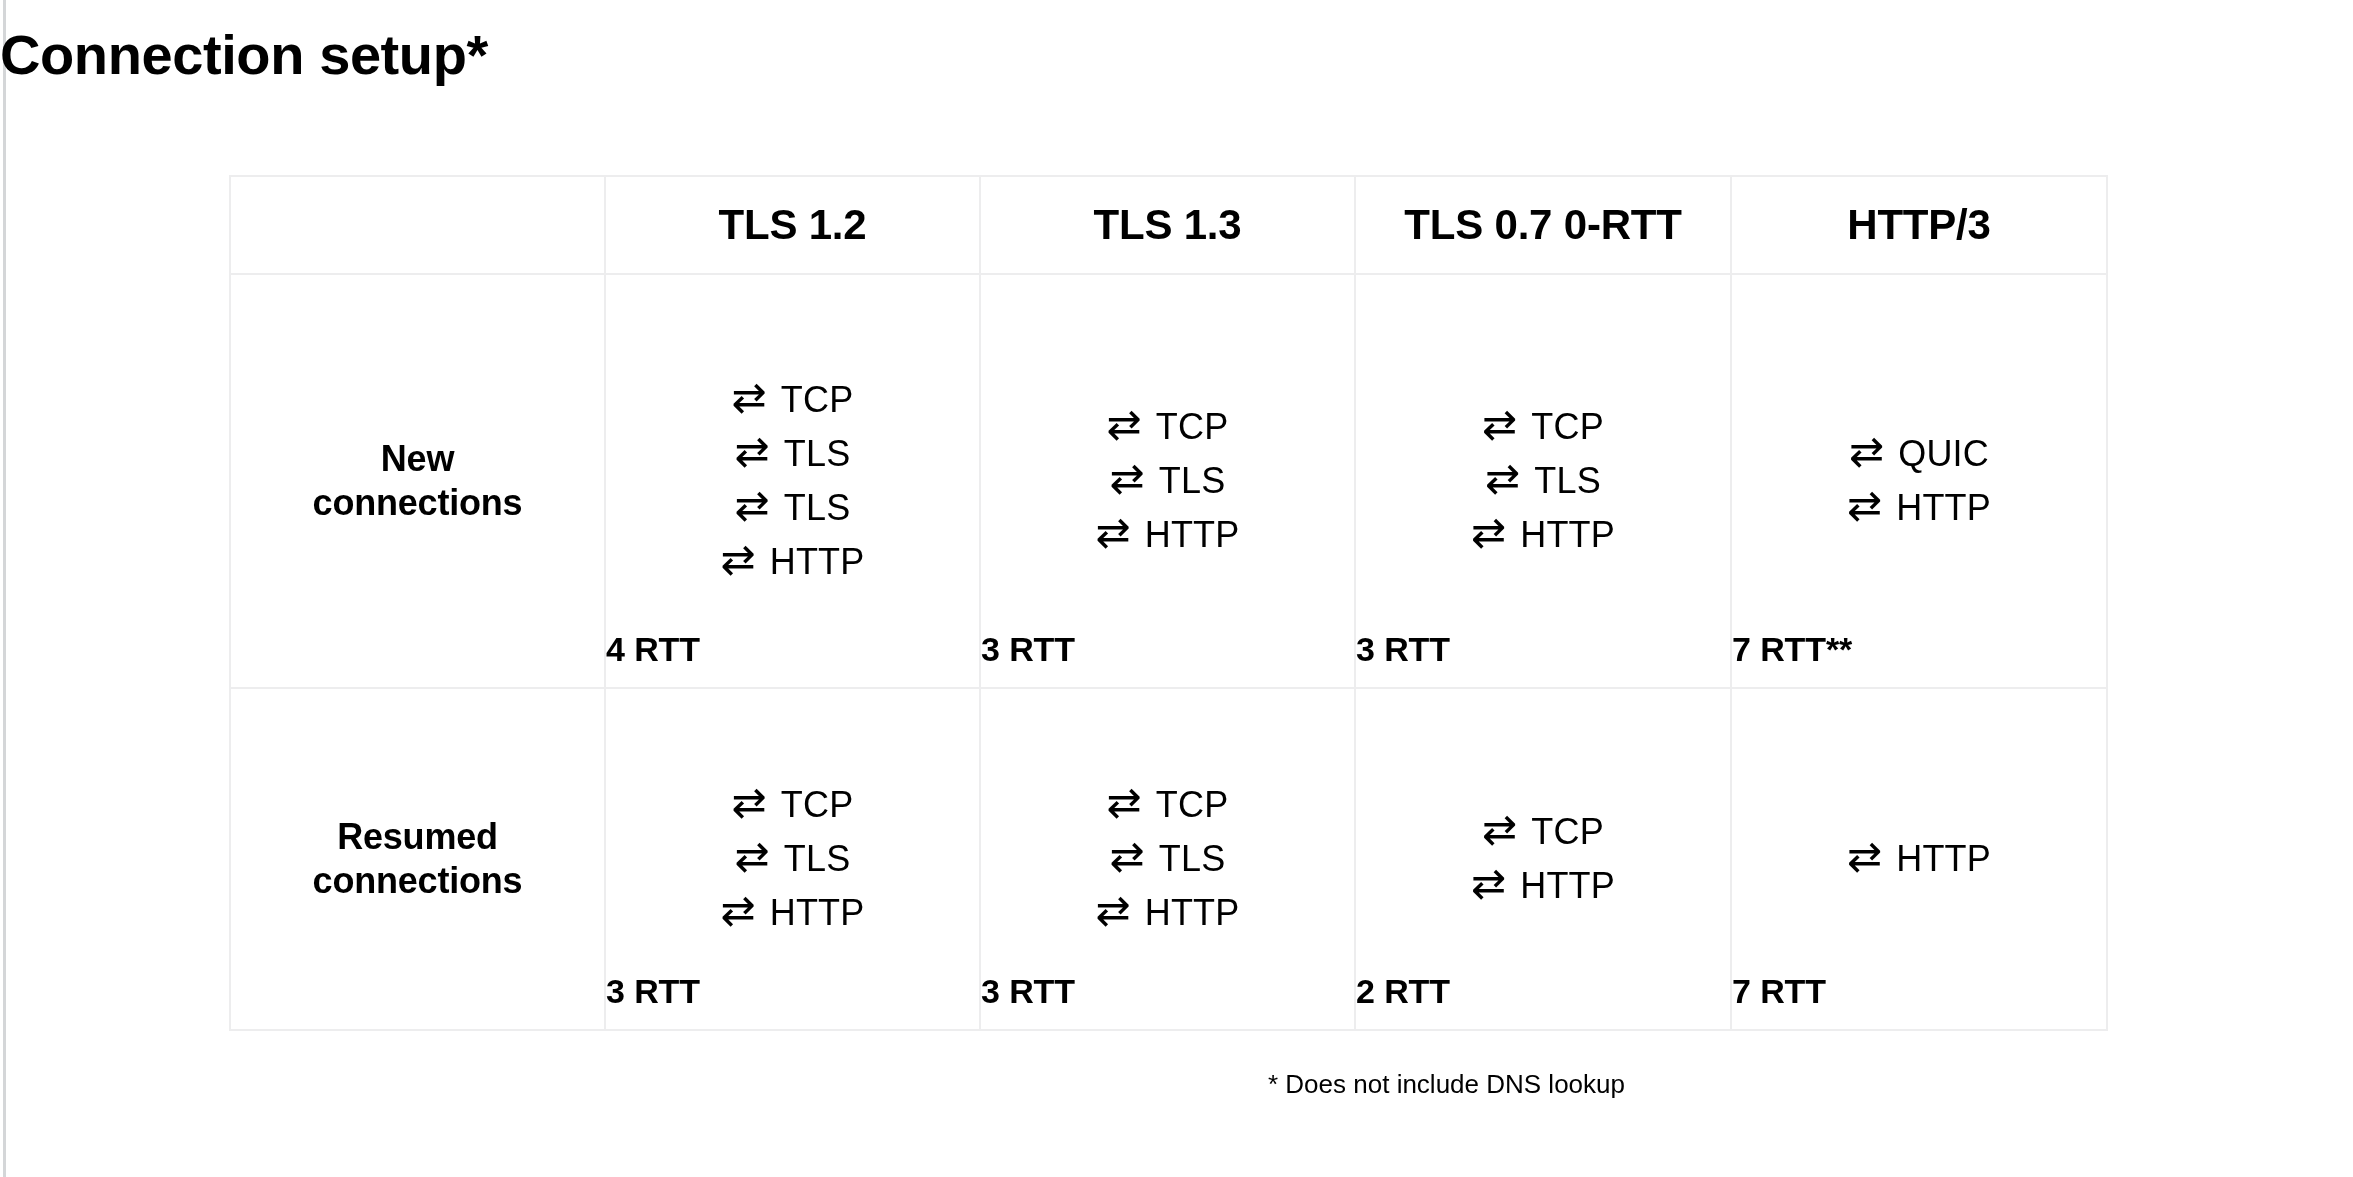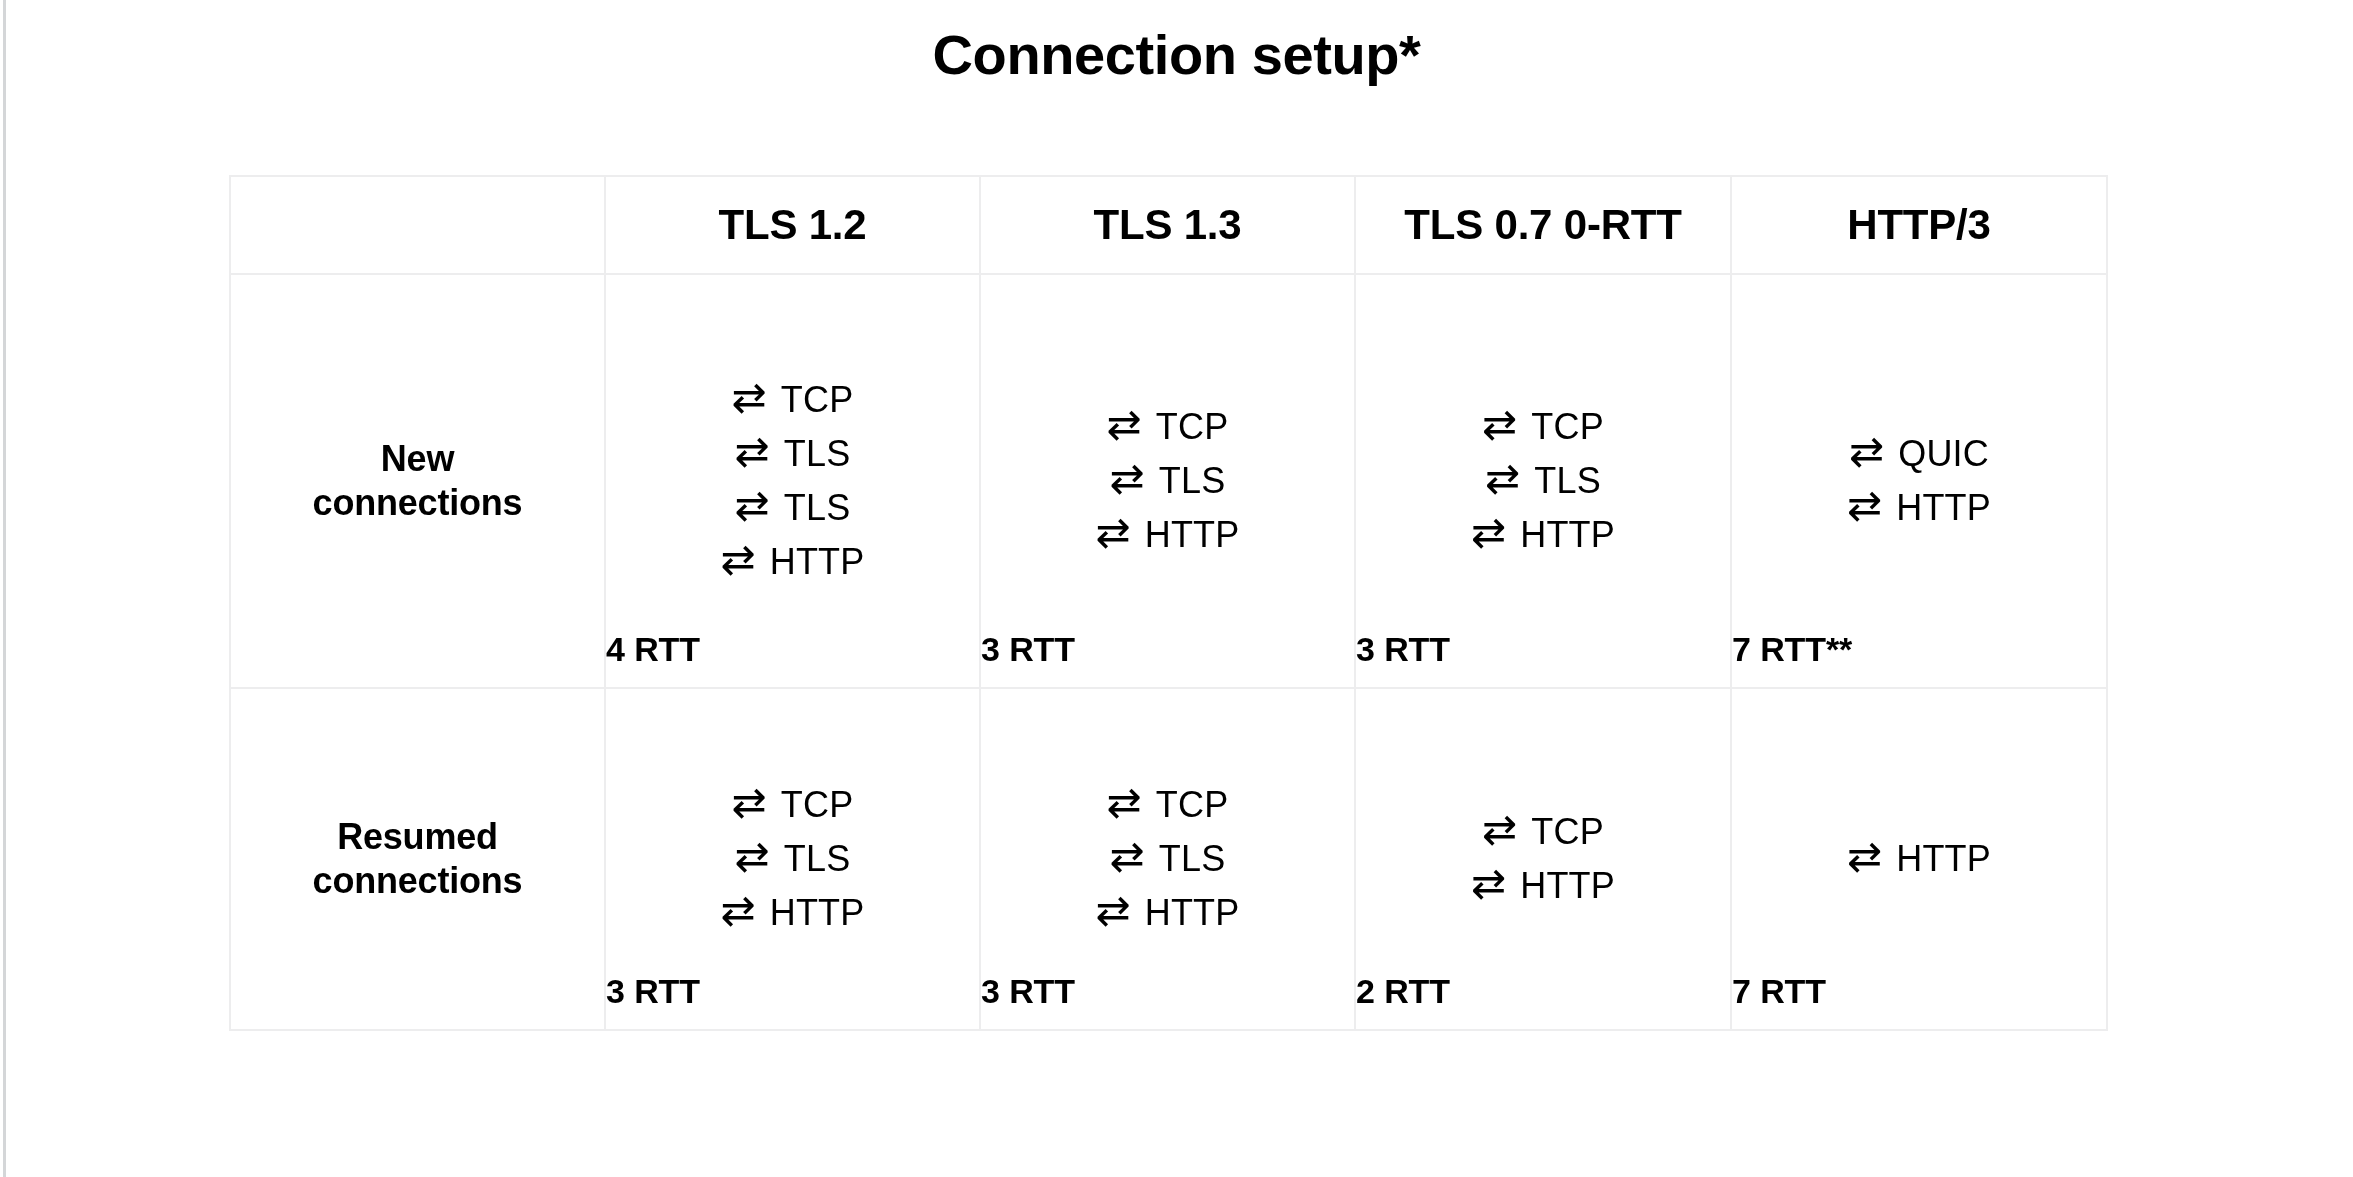--- a/index.html
+++ b/index.html
@@ -29,21 +29,21 @@
   .slide {
     position: absolute;
     inset: 0;
   }
 
   .title {
     position: absolute;
     left: 0;
     top: 22px;
     width: 2353px;
-    text-align: center;
+    text-align: left;
     font-size: 56px;
     font-weight: bold;
     letter-spacing: -0.4px;
     color: #000;
   }
 
   .table-wrap {
     position: absolute;
     left: 229px;
     top: 175px;
@@ -322,15 +322,16 @@
             </div>
             <div class="rtt">7 RTT</div>
           </td>
         </tr>
 
       </tbody>
     </table>
   </div>
 
   <div class="footnotes">
+    <div>* Does not include DNS lookup</div>
   </div>
 
 </div>
 
 </body></html>

